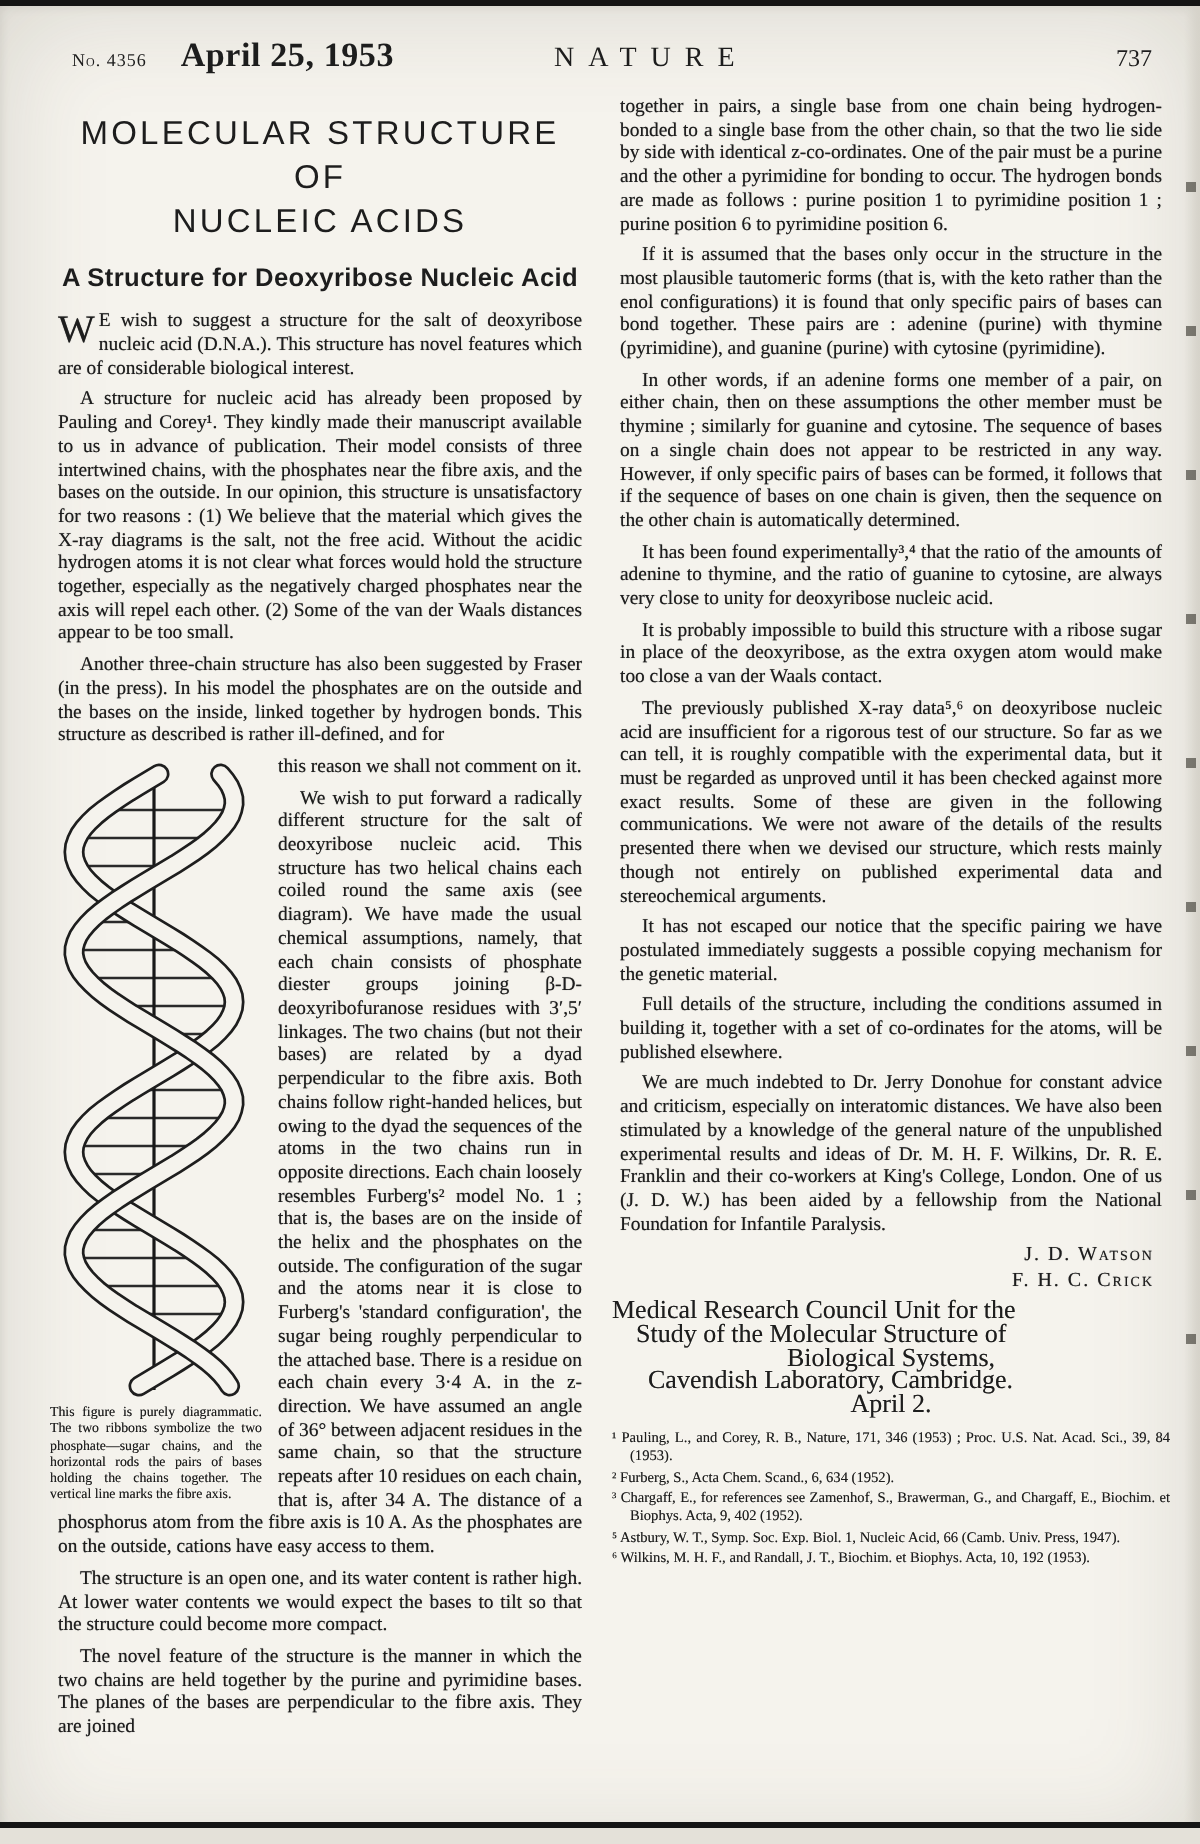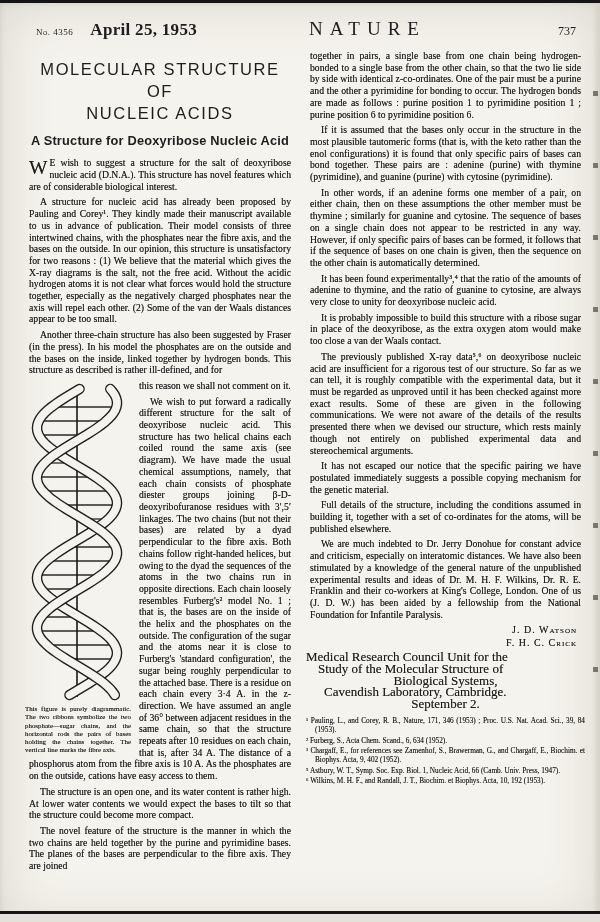--- a/index.html
+++ b/index.html
@@ -14,21 +14,21 @@
   .edge-right{position:absolute;top:0;bottom:0;right:0;width:8px;
     background:linear-gradient(to left,#d6d3ca,rgba(214,211,202,0));}
   .scan-ticks{position:absolute;right:2px;top:88px;width:5px;height:620px;opacity:.65;
     background:repeating-linear-gradient(to bottom,#403e36 0 5px,transparent 5px 72px);}
   .bottom-rule{position:absolute;left:0;right:0;bottom:11px;height:3px;background:#151515;}
   .edge-bottom{position:absolute;left:0;right:0;bottom:0;height:11px;background:#e4e1d9;}
 
   header{display:flex;align-items:baseline;padding:15px 24px 0 36px;}
   .issue{font-size:9px;font-variant:small-caps;letter-spacing:.5px;}
   .date{font-weight:bold;font-size:17px;margin-left:17px;letter-spacing:.3px;}
-  .journal{font-size:19px;letter-spacing:7px;margin-left:112px;}
+  .journal{font-size:14px;letter-spacing:7px;margin-left:80px;}
   .pageno{margin-left:auto;font-size:12px;}
 
   .columns{display:flex;gap:11px;padding:6px 15px 0 25px;}
   .col-left{width:270px;}
   .col-right{width:279px;}
 
   h1{font-family:"Liberation Sans","DejaVu Sans",sans-serif;font-weight:500;
      font-size:16.5px;line-height:1.32;letter-spacing:1.6px;text-align:center;
      margin:13px 0 9px;white-space:pre-line;}
   h2{font-family:"Liberation Sans","DejaVu Sans",sans-serif;font-weight:700;
@@ -129,21 +129,21 @@
       <p>We are much indebted to Dr. Jerry Donohue for constant advice and criticism, especially on interatomic distances. We have also been stimulated by a knowledge of the general nature of the unpublished experimental results and ideas of Dr. M. H. F. Wilkins, Dr. R. E. Franklin and their co-workers at King's College, London. One of us (J. D. W.) has been aided by a fellowship from the National Foundation for Infantile Paralysis.</p>
 
       <div class="sig">J. D. Watson</div>
       <div class="sig">F. H. C. Crick</div>
 
       <div class="addr">
         <div class="l1">Medical Research Council Unit for the</div>
         <div class="l2">Study of the Molecular Structure of</div>
         <div class="l3">Biological Systems,</div>
         <div class="l4">Cavendish Laboratory, Cambridge.</div>
-        <div class="l5">September 2.</div>
+        <div class="l5">April 2.</div>
       </div>
 
       <div class="refs">
         <div>¹ Pauling, L., and Corey, R. B., Nature, 171, 346 (1953) ; Proc. U.S. Nat. Acad. Sci., 39, 84 (1953).</div>
         <div>² Furberg, S., Acta Chem. Scand., 6, 634 (1952).</div>
         <div>³ Chargaff, E., for references see Zamenhof, S., Brawerman, G., and Chargaff, E., Biochim. et Biophys. Acta, 9, 402 (1952).</div>
         <div>⁵ Astbury, W. T., Symp. Soc. Exp. Biol. 1, Nucleic Acid, 66 (Camb. Univ. Press, 1947).</div>
         <div>⁶ Wilkins, M. H. F., and Randall, J. T., Biochim. et Biophys. Acta, 10, 192 (1953).</div>
       </div>
     </div>

